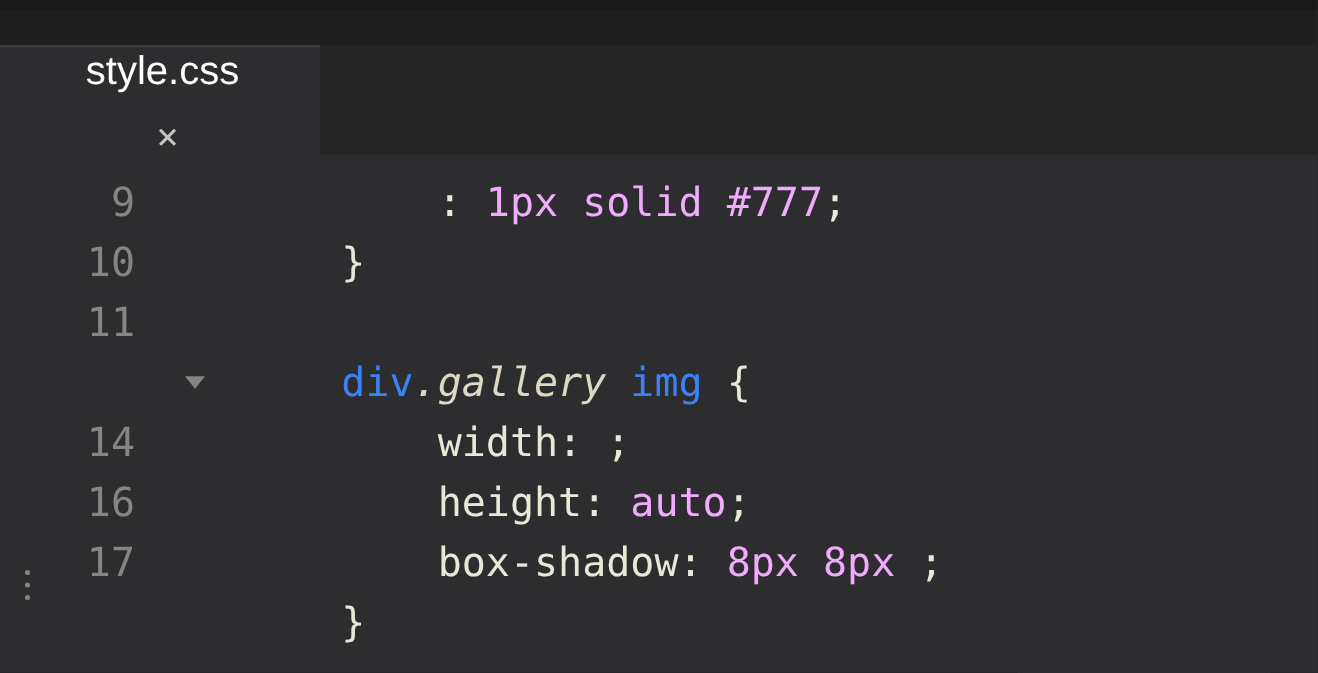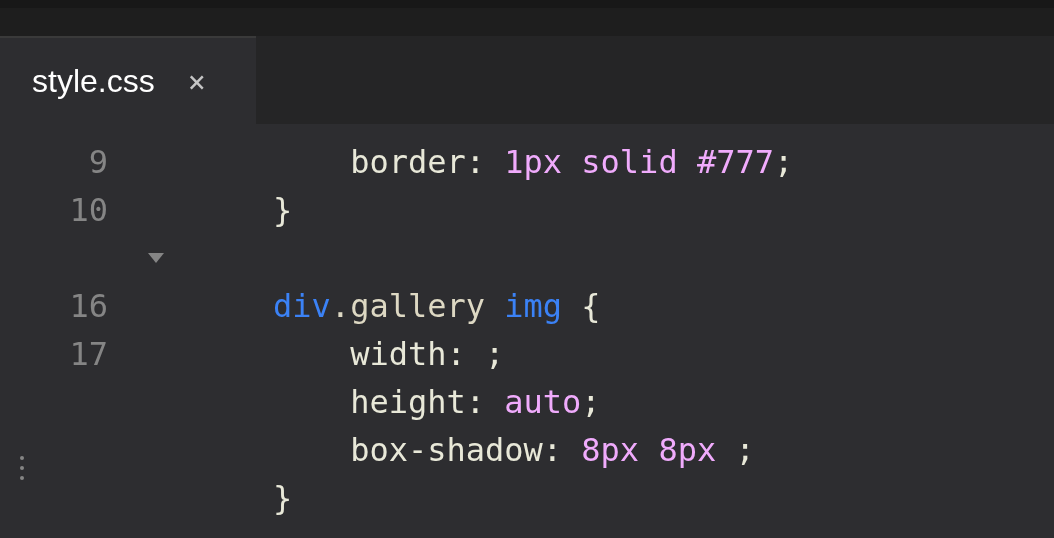--- a/index.html
+++ b/index.html
@@ -32,20 +32,21 @@
       align-items: center;
       padding: 0 28px 0 32px;
       background: #2d2d30;
       border-top: 2px solid #3a3a3a;
       gap: 20px;
       cursor: pointer;
       width: 256px;
     }
     .tab.active {
       background: #2d2d30;
+      flex-direction: column;
     }
     .tab-label {
       color: #ffffff;
       font-size: 32px;
       font-weight: 400;
       font-family: -apple-system, BlinkMacSystemFont, 'Segoe UI', sans-serif;
     }
     .tab-close {
       color: #c5c5c5;
       font-size: 30px;
@@ -104,21 +105,21 @@
     }
     .code-line {
       height: 48px;
       display: flex;
       align-items: center;
       font-size: 32px;
       white-space: pre;
       font-family: 'Menlo', 'Monaco', 'Consolas', monospace;
     }
     .tok-selector { color: #3b82f6; }
-    .tok-class { color: #ddd8c3; }
+    .tok-class { color: #ddd8c3; font-style: italic; }
     .tok-property { color: #e8e8d8; }
     .tok-punct { color: #e8e8d8; }
     .tok-value { color: #f0abfc; }
     .tok-brace { color: #e8e8d8; }
     .dots {
       position: absolute;
       left: 20px;
       bottom: 58px;
       display: flex;
       flex-direction: column;
@@ -153,31 +154,37 @@
 
 <div class="editor-area">
   <div class="gutter" id="gutter">
       <div class="line-row">
         <div class="line-number">9</div>
       </div>
       <div class="line-row">
         <div class="line-number">10</div>
       </div>
       <div class="line-row">
+        <div class="line-number">11</div>
+      </div>
+      <div class="line-row">
         <div class="fold-indicator"></div>
+      </div>
+      <div class="line-row">
+        <div class="line-number">14</div>
       </div>
       <div class="line-row">
         <div class="line-number">16</div>
       </div>
       <div class="line-row">
         <div class="line-number">17</div>
       </div>
     </div>
   <div class="code-area" id="code">
-      <div class="code-line"><span>        </span><span class="tok-property">border</span><span class="tok-punct">: </span><span class="tok-value">1px</span><span class="tok-punct"> </span><span class="tok-value">solid</span><span class="tok-punct"> </span><span class="tok-value">#777</span><span class="tok-punct">;</span></div>
+      <div class="code-line"><span>        </span><span class="tok-punct">: </span><span class="tok-value">1px</span><span class="tok-punct"> </span><span class="tok-value">solid</span><span class="tok-punct"> </span><span class="tok-value">#777</span><span class="tok-punct">;</span></div>
       <div class="code-line"><span>    </span><span class="tok-brace">}</span></div>
       <div class="code-line"><span></span></div>
       <div class="code-line"><span>    </span><span class="tok-selector">div</span><span class="tok-class">.gallery</span><span class="tok-punct"> </span><span class="tok-selector">img</span><span class="tok-punct"> </span><span class="tok-brace">{</span></div>
       <div class="code-line"><span>        </span><span class="tok-property">width</span><span class="tok-punct">: </span><span class="tok-punct">;</span></div>
       <div class="code-line"><span>        </span><span class="tok-property">height</span><span class="tok-punct">: </span><span class="tok-value">auto</span><span class="tok-punct">;</span></div>
       <div class="code-line"><span>        </span><span class="tok-property">box-shadow</span><span class="tok-punct">: </span><span class="tok-value">8px</span><span class="tok-punct"> </span><span class="tok-value">8px</span><span class="tok-punct"> </span><span class="tok-punct">;</span></div>
       <div class="code-line"><span>    </span><span class="tok-brace">}</span></div>
       <div class="code-line"><span></span></div>
     </div>
   <div class="dots">

